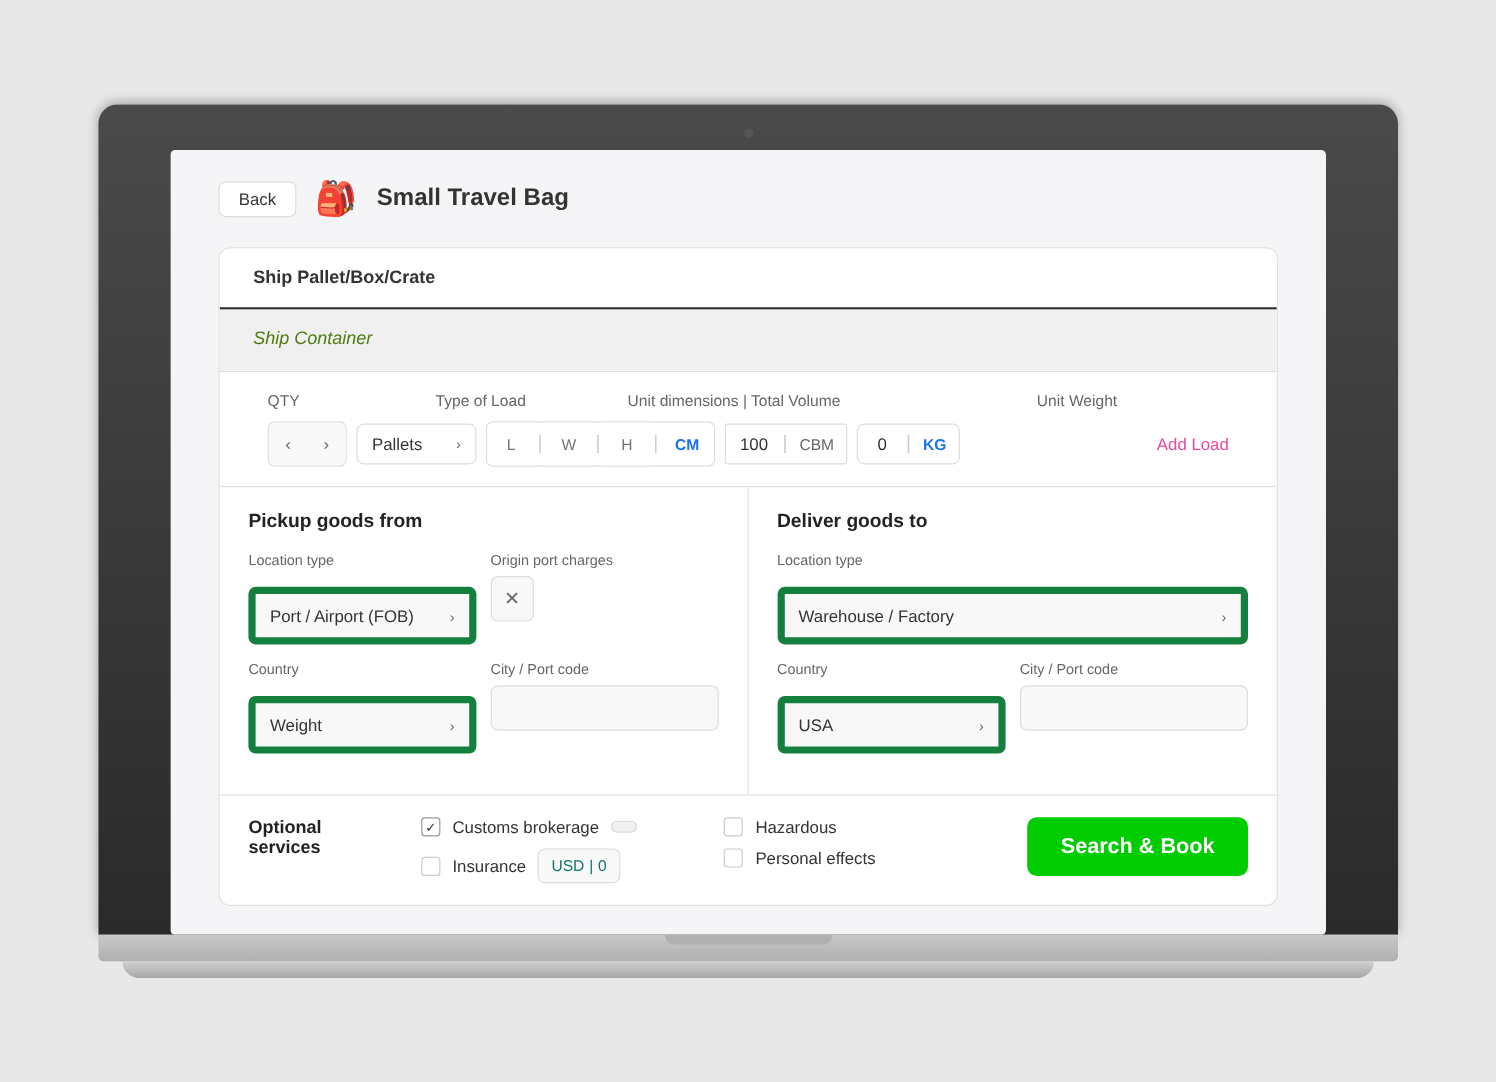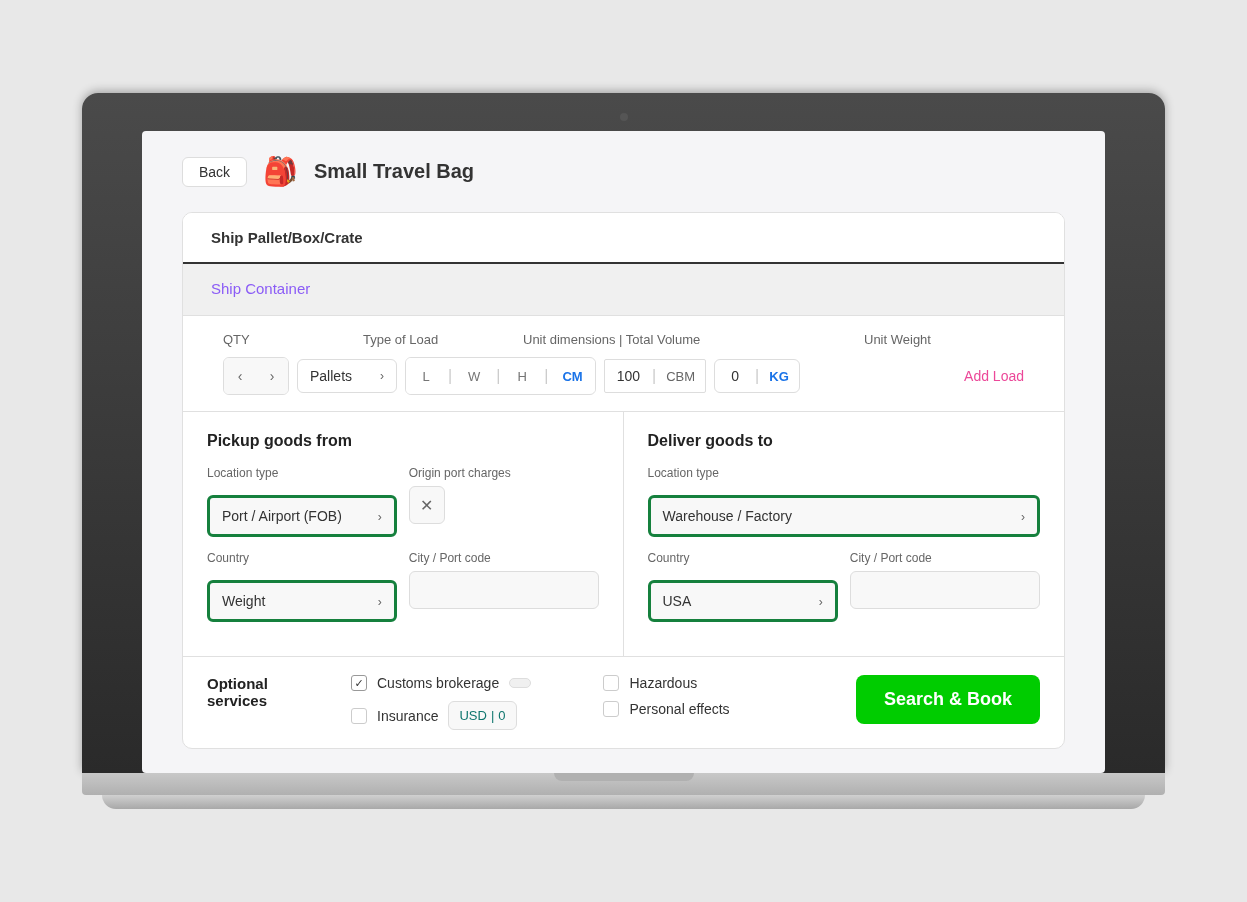--- a/index.html
+++ b/index.html
@@ -127,21 +127,22 @@
 
     .tab.active {
       color: #333;
       font-weight: 700;
       border-bottom: 2px solid #333;
       background: white;
     }
 
     .tab.inactive {
       background: #f0f0f0;
-      color: #8b5cf6;
+      color: #4d7c0f;
+      font-style: italic;
     }
 
     
     .load-section {
       padding: 16px 40px;
       border-bottom: 1px solid #e0e0e0;
     }
 
     .load-header {
       display: flex;
@@ -331,21 +332,21 @@
     }
 
     .field-row-single {
       margin-bottom: 14px;
     }
 
     .dropdown-field {
       display: flex;
       align-items: flex-end;
       justify-content: space-between;
-      border: 3px solid #15803d;
+      border: 6px solid #15803d;
       border-radius: 6px;
       padding: 10px 12px;
       font-size: 14px;
       color: #333;
       cursor: pointer;
       background: #f8f8f8;
       margin-top: 15px;
     }
 
     .x-btn {

